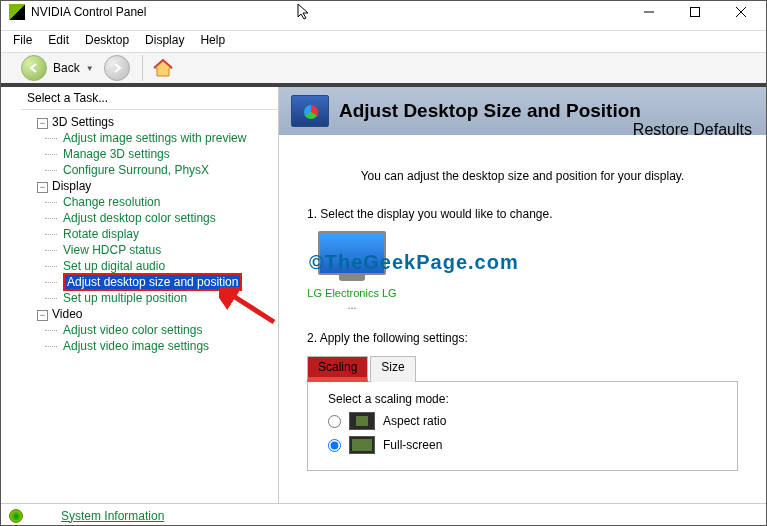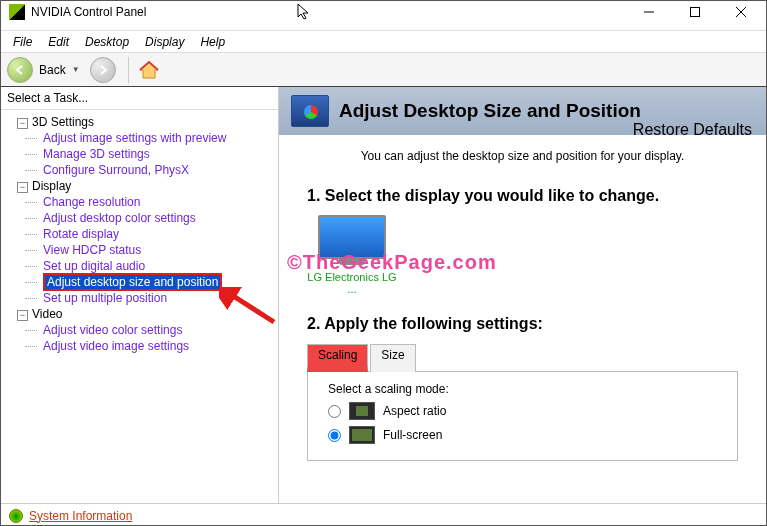--- a/index.html
+++ b/index.html
@@ -6,79 +6,79 @@
 body { background: #fff; width: 767px; height: 526px; overflow: hidden; border: 1px solid #555; position: relative; }
 
 
 .titlebar { height: 30px; display: flex; align-items: center; padding: 0 2px 7px 8px; border-bottom: 1px solid #ddd; }
 .titlebar .logo { width: 16px; height: 16px; background: linear-gradient(135deg,#7db900 50%,#000 50%); margin-right: 6px; }
 .titlebar .title { font-size: 12px; }
 .winbtns { margin-left: auto; display: flex; }
 .winbtn { width: 46px; height: 30px; display: flex; align-items: center; justify-content: center; font-size: 11px; }
 
 
-.menubar { height: 22px; display: flex; align-items: center; padding: 0 4px; font-size: 12px; border-bottom: 1px solid #ddd; font-style: italic; }
+.menubar { height: 22px; display: flex; align-items: flex-start; padding: 0 4px; font-size: 12px; border-bottom: 1px solid #ddd; }
 .menubar span { padding: 2px 8px; cursor: default; }
 
 
-.toolbar { height: 34px; display: flex; align-items: center; padding: 0 6px; border-bottom: 1px solid #404040; background: #f5f5f5; }
+.toolbar { height: 34px; display: flex; align-items: center; padding: 0 20px; border-bottom: 4px solid #404040; background: #f5f5f5; }
 .navbtn { width: 26px; height: 26px; border-radius: 50%; border: 1px solid #9caf78; background: radial-gradient(circle at 30% 30%,#d8f0a8,#8cb850); display: flex; align-items: center; justify-content: center; color: #fff; font-size: 13px; margin-right: 4px; }
 .navbtn.fwd { background: radial-gradient(circle at 30% 30%,#eee,#bbb); border-color:#aaa; }
 .backlbl { font-size: 12px; margin: 0 6px 0 2px; }
 .tri { font-size: 8px; margin-right: 10px; color:#555; }
 .tbsep { width: 1px; height: 26px; background: #ccc; margin: 0 8px; }
 .home { width: 24px; height: 20px; }
 
 
 .body { display: flex; height: 416px; }
-.sidebar { width: 278px; border-right: 1px solid #ccc; display: flex; flex-direction: column; }
+.sidebar { width: 278px; border-right: 1px solid #ccc; display: flex; flex-direction: column; padding-left: 20px; }
 .taskhdr { font-size: 12px; padding: 4px 6px; border-bottom: 1px solid #ddd; }
 .tree { flex: 1; overflow: auto; font-size: 12px; padding: 4px 2px; }
 .tnode { padding: 1px 0 1px 14px; white-space: nowrap; }
 .tnode.cat { color: #000; }
 .tnode .tog { display:inline-block; width:11px; height:11px; border:1px solid #888; text-align:center; line-height:9px; font-size:9px; margin-right:4px; background:#fff; color:#555; }
 .tnode.leaf { padding-left: 40px; position: relative; }
 .tnode.leaf::before { content:""; position:absolute; left:22px; top:50%; width:12px; border-top:1px dotted #aaa; }
-.tnode.leaf a { color: #6d28d9; text-decoration: none; }
+.tnode.leaf a { color: #15803d; text-decoration: none; }
 .tnode.leaf.selected a { background: #0a50c8; color: #fff; border: 2px solid #e21b1b; padding: 0 2px; }
 
 
 .main { flex: 1; overflow-y: auto; background: #fff; font-size: 12px; position: relative; }
 .banner { display: flex; align-items: center; background: linear-gradient(#b8c4d6,#9fb0c6); padding: 8px 12px; color: #000; }
 .banner .bicon { width: 38px; height: 32px; background: linear-gradient(#3a6abf,#1b3f80); border: 1px solid #264a86; margin-right: 10px; position: relative; border-radius: 2px; }
 .banner .bicon::after { content:""; position:absolute; width:14px; height:14px; background: conic-gradient(#e33 0 120deg,#3c3 120deg 240deg,#39f 240deg 360deg); border-radius:50%; top:9px; left:12px; }
 .banner h1 { font-size: 19px; font-weight: bold; }
 .restore { position: absolute; right: 14px; top: 34px; font-size: 16px; }
-.intro { text-align: center; padding: 14px 20px; }
+.intro { text-align: center; padding: 14px 20px; margin-top: 20px; }
 .section { padding: 10px 28px; }
-.section h3 { font-size: 16px; font-weight: bold; margin-bottom: 10px; }
+.section h3 { font-size: 12px; font-weight: normal; margin-bottom: 10px; }
 .monitor { width: 68px; height: 52px; margin: 0 auto; }
 .monscreen { width: 68px; height: 44px; background: linear-gradient(#3fa0ff,#1a60c0); border: 2px solid #888; border-radius: 2px; }
 .monstand { width: 26px; height: 6px; background: #888; margin: 0 auto; border-radius: 0 0 3px 3px; }
 .monlbl { text-align:center; color:#1a9a1a; font-size:11px; margin-top: 4px; }
 .tabs { border-bottom: 1px solid #bbb; display: flex; margin-top: 6px; }
 .tab { padding: 3px 10px; font-size: 12px; border: 1px solid #bbb; border-bottom: none; background: #f2f2f2; margin-right: 2px; position: relative; top: 1px; }
-.tab.active { background: #ef4444; border-bottom: 7px solid #ef4444; }
+.tab.active { background: #b91c1c; border-bottom: 5px solid #ef4444; }
 .tabbody { border: 1px solid #bbb; border-top:none; padding: 10px 20px; }
 .radio-row { display: flex; align-items: center; margin: 6px 0; font-size: 12px; }
 .radio-row input { margin-right: 8px; }
 .ricon { width: 26px; height: 18px; background:#2a2a2a; border:1px solid #555; margin-right: 8px; display:flex; align-items:center; justify-content:center; }
 .ricon.inner1::after { content:""; width:12px; height:10px; background:#5b7a3a; }
 .ricon.inner2::after { content:""; width:20px; height:12px; background:#5b7a3a; }
 
 
 .footer { height: 24px; border-top: 1px solid #ccc; display: flex; align-items: center; padding: 0 8px; font-size: 12px; }
 .footer .ficon { width:14px; height:14px; border-radius:50%; background:#7db900; color:#0a0; display:flex; align-items:center; justify-content:center; font-size:10px; margin-right:6px; border:1px solid #5a8a00; }
-.footer a { color:#c2410c; text-decoration: underline; }
+.footer a { color:#15803d; text-decoration: underline; margin-left: 32px; }
 
 
 .arrow { position:absolute; left:218px; top:286px; pointer-events:none; }
 
 
-.wm { position:absolute; left:286px; top:250px; font-size:20px; color:#ec4899; font-weight:bold; pointer-events:none; letter-spacing:1px; }
+.wm { position:absolute; left:308px; top:250px; font-size:20px; color:#0369a1; font-weight:bold; pointer-events:none; letter-spacing:1px; }
 
 
 .cursor { position:absolute; left:296px; top:2px; pointer-events:none; }
 </style>
 </head>
 <body>
 
 <div class="titlebar">
   <div class="logo"></div>
   <div class="title">NVIDIA Control Panel</div>

